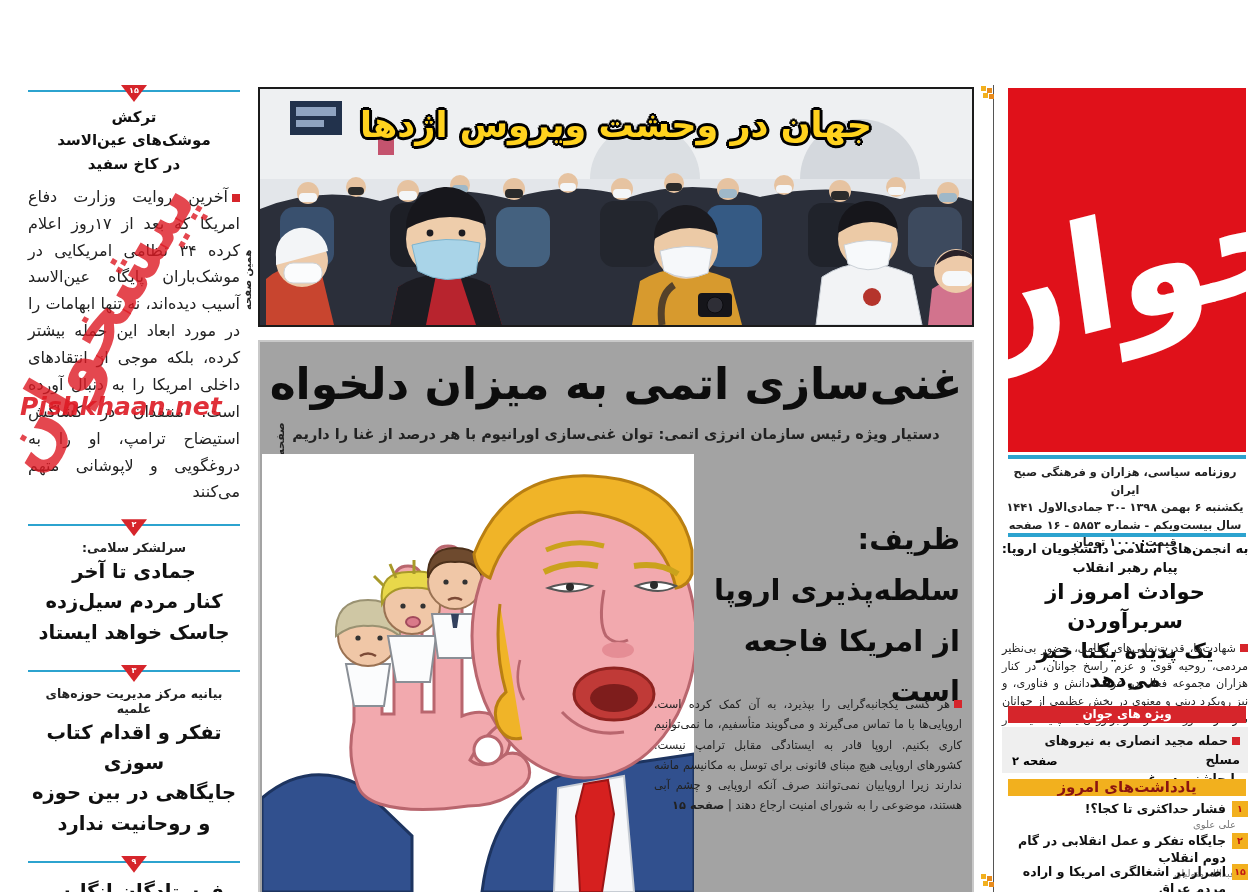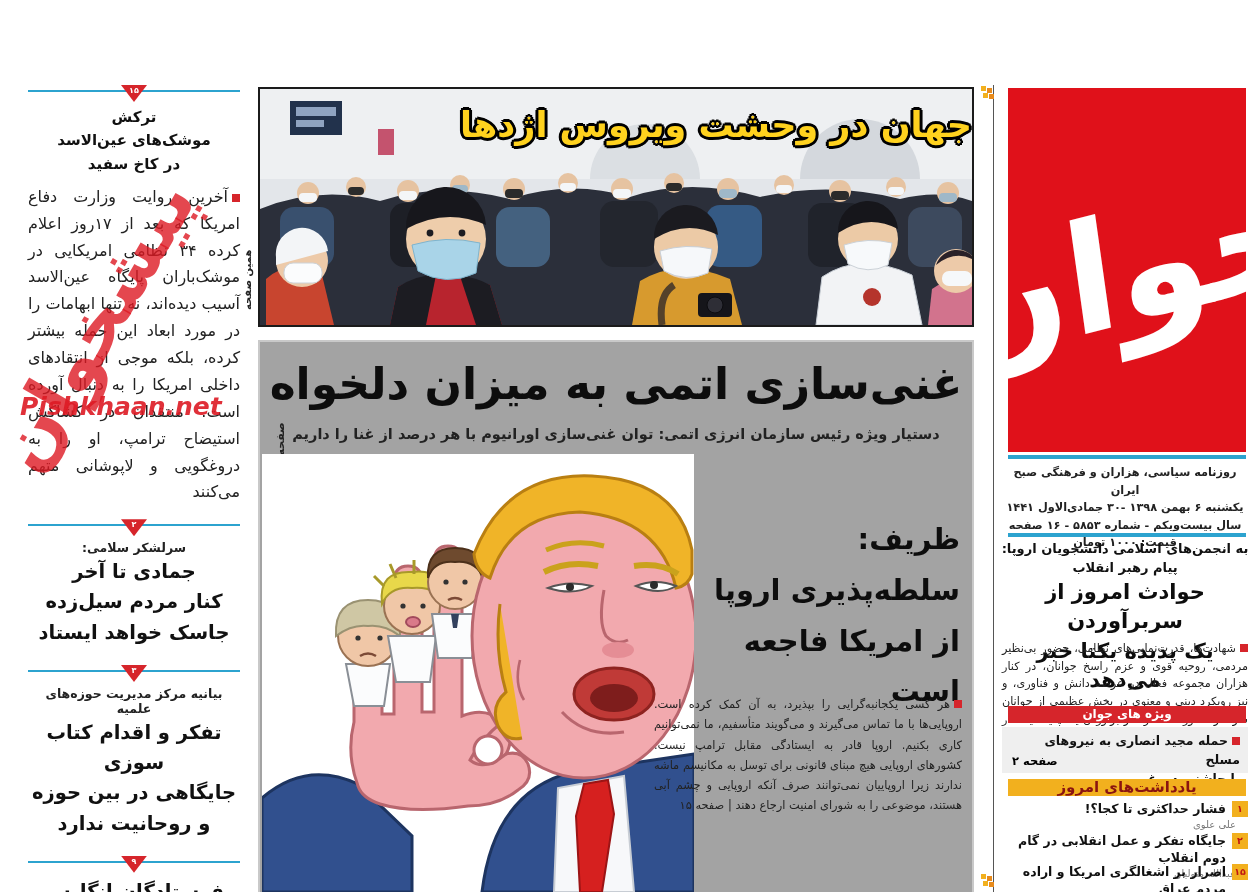--- a/index.html
+++ b/index.html
@@ -25,41 +25,41 @@
   
   .wm-fa { position:absolute; left:-20px; top:255px; width:260px; text-align:center;
       font-size:74px; font-weight:bold; color:rgba(221,25,35,.8);
       transform:rotate(-60deg); pointer-events:none; z-index:30; }
   .wm-en { position:absolute; left:20px; top:392px; font-size:25px; font-weight:bold;
       font-style:italic; color:rgba(221,25,35,.9); z-index:31; direction:ltr; }
 
   
   .photo { position:absolute; left:258px; top:87px; width:716px; height:240px;
       border:2px solid #1b1b1b; background:#d8dbdf; overflow:hidden; }
-  .photo-headline { position:absolute; top:16px; left:0; right:0; text-align:right;
+  .photo-headline { position:absolute; top:16px; left:0; right:0; text-align:center;
       font-size:35px; font-weight:bold; color:#ffd21e; z-index:5;
       text-shadow:2px 2px 0 #000,-2px 2px 0 #000,2px -2px 0 #000,-2px -2px 0 #000,0 3px 0 #000,3px 0 0 #000,-3px 0 0 #000,0 -3px 0 #000; }
   .photo-side { position:absolute; left:242px; top:250px; height:80px; width:14px;
       writing-mode:vertical-rl; transform:rotate(180deg); font-size:10px; font-weight:bold; color:#222; }
 
   
   .main-box { position:absolute; left:258px; top:340px; width:716px; height:576px;
       border:2px solid #c9c9c9; background:#a3a3a3; }
   .main-box h1 { position:absolute; top:16px; left:0; right:0; text-align:center;
       font-size:44px; font-weight:bold; color:#0d0d0d; }
   .main-box .subtitle { position:absolute; top:84px; left:0; right:0; text-align:center;
       font-size:14.5px; font-weight:bold; color:#222; }
   .main-box .pageref-v { position:absolute; left:14px; top:80px; height:70px;
       writing-mode:vertical-rl; transform:rotate(180deg);
       font-size:11px; font-weight:bold; color:#222; }
   .zarif { position:absolute; right:12px; top:172px; width:285px; text-align:right; }
   .zarif .zk { font-size:29px; font-weight:bold; line-height:1.75; color:#0d0d0d; }
   .zarif-body { position:absolute; right:10px; top:352px; width:308px;
       text-align:justify; font-size:11.4px; line-height:1.78; color:#222; }
-  .pr-bold { font-weight:normal; }
+  .pr-bold { font-weight:bold; }
   .cartoon { position:absolute; left:2px; top:112px; }
 
   
   .vdivider { position:absolute; left:993px; top:85px; width:1px; height:807px; background:#555; }
   .logo-box { position:absolute; left:1008px; top:88px; width:238px; height:364px;
       background:#e0111a; display:flex; align-items:center; justify-content:center; overflow:hidden; }
   .logo-box .logo-word { color:#fff; font-size:150px; font-weight:bold;
       transform:rotate(-14deg) skewX(-6deg); line-height:1; }
   .blue-bar { position:absolute; left:1008px; width:238px; height:4px; background:#2ca3cf; }
   .mast-info { position:absolute; left:1000px; top:464px; width:250px; text-align:center;

